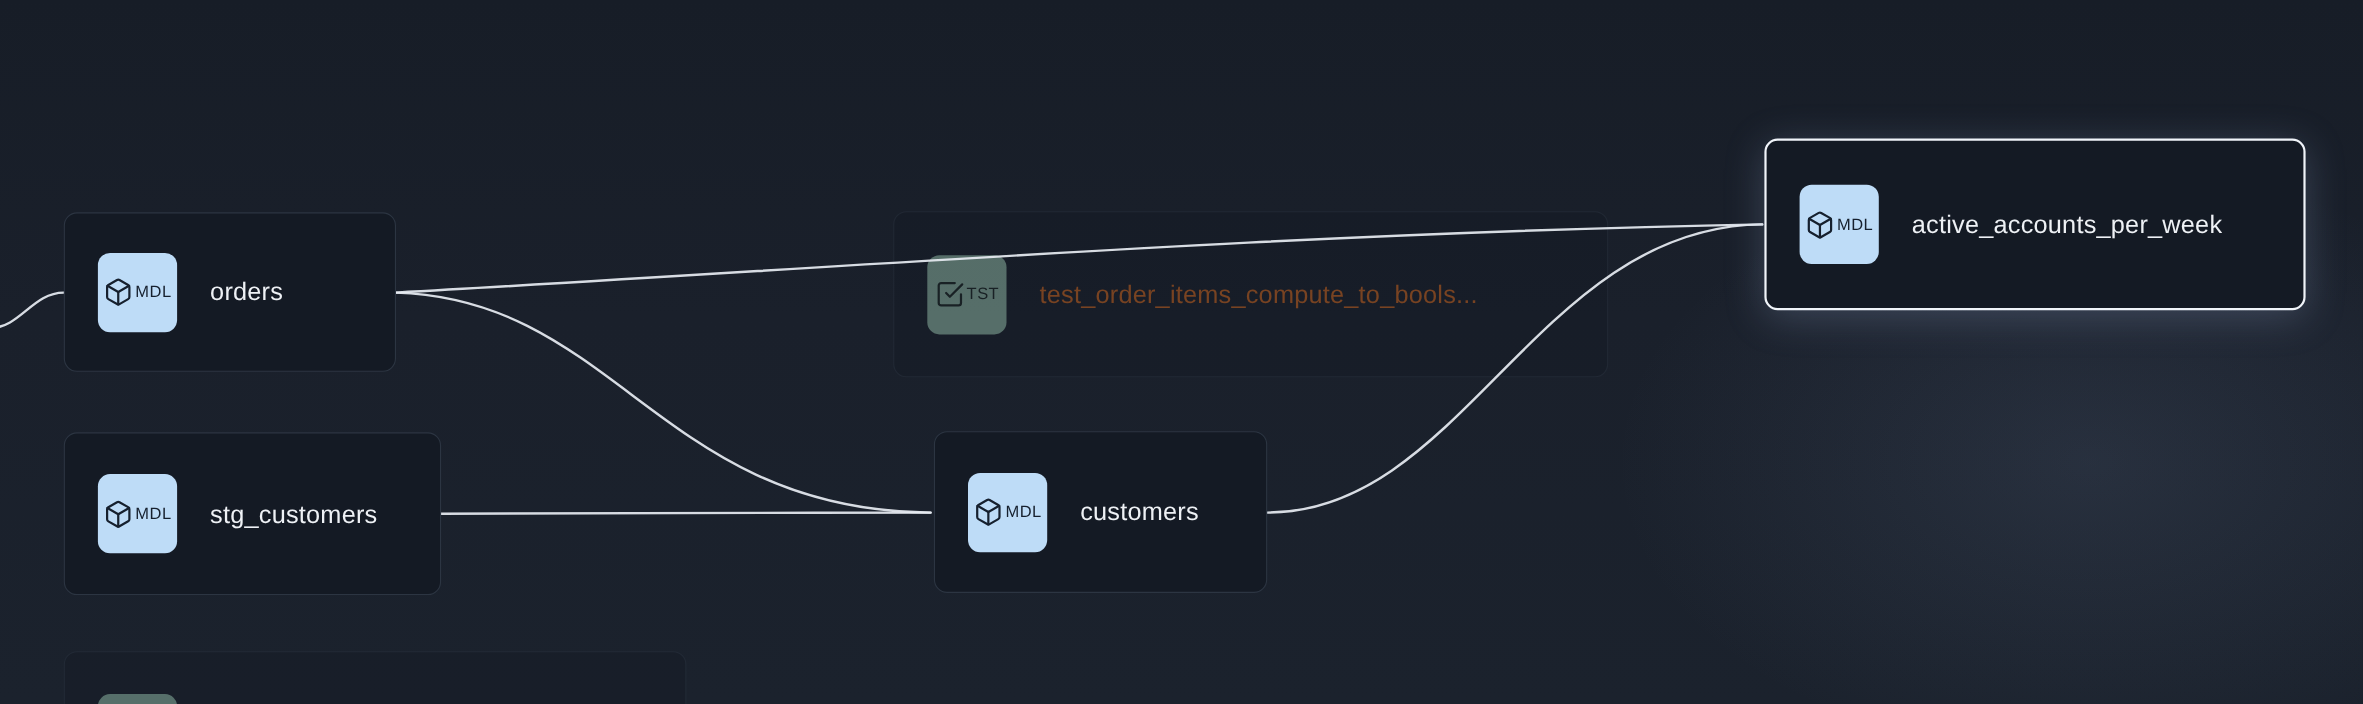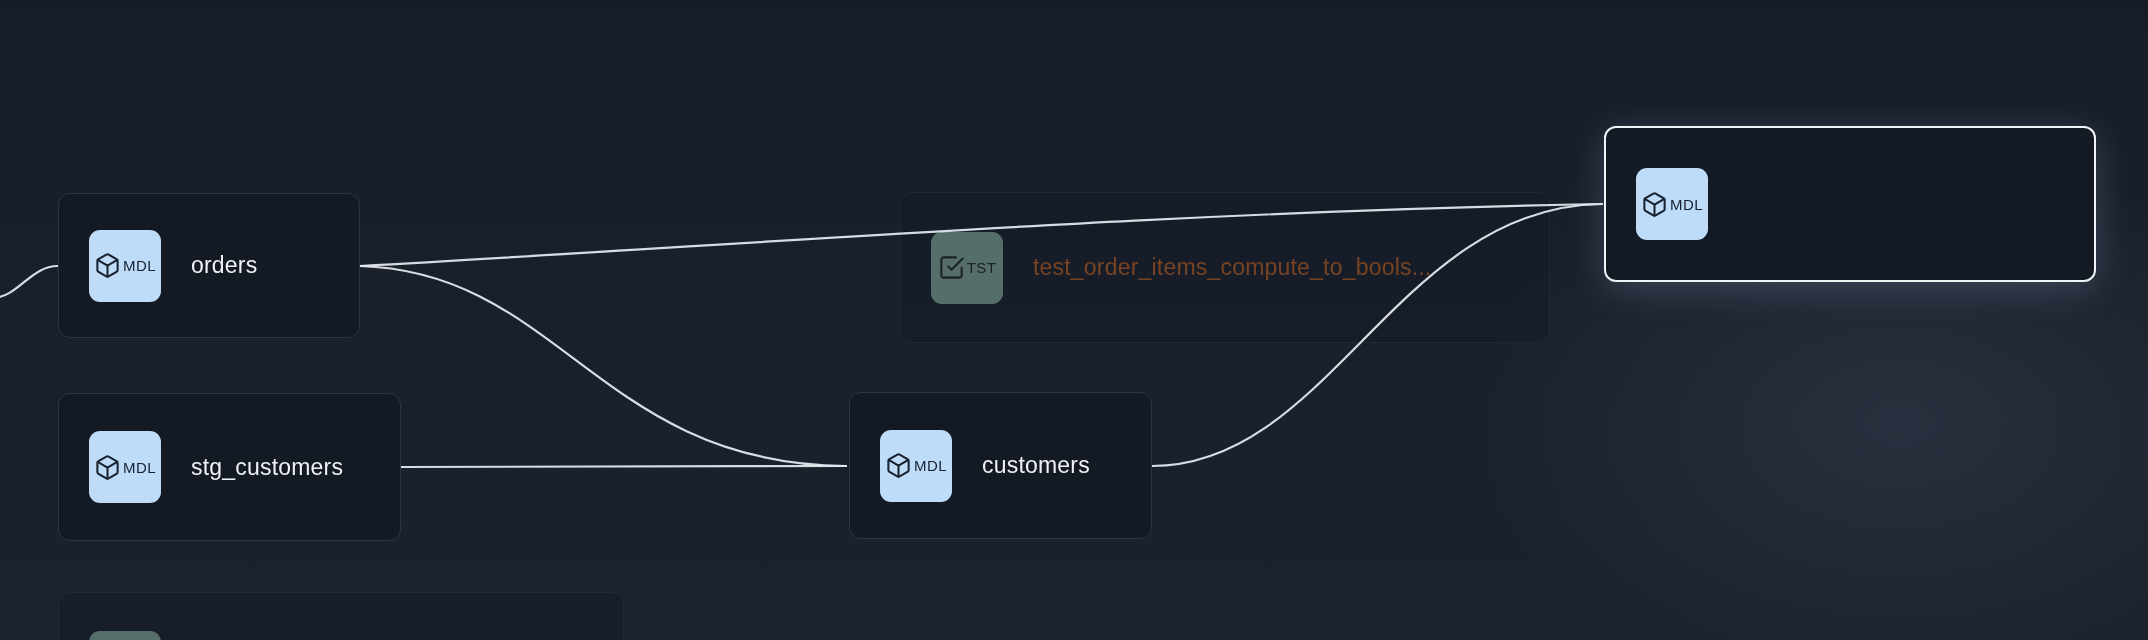--- a/index.html
+++ b/index.html
@@ -85,21 +85,21 @@
       <svg viewBox="0 0 24 24" fill="none" stroke="currentColor" stroke-width="1.8" stroke-linecap="round" stroke-linejoin="round">
         <path d="M21 16V8a2 2 0 0 0-1-1.73l-7-4a2 2 0 0 0-2 0l-7 4A2 2 0 0 0 3 8v8a2 2 0 0 0 1 1.73l7 4a2 2 0 0 0 2 0l7-4A2 2 0 0 0 21 16z"></path>
         <polyline points="3.27 6.96 12 12.01 20.73 6.96"></polyline>
         <line x1="12" y1="22.08" x2="12" y2="12"></line>
       </svg>
       <span class="badge-text">MDL</span>
     </div>
     <div class="node-label">stg_customers</div>
   </div>
 
-  <div class="node faded" style="left:900px; top:192px; width:650px; height:151px;">
+  <div class="node faded" style="left:812px; top:192px; width:650px; height:151px;">
     <div class="badge badge-test">
       <svg viewBox="0 0 24 24" fill="none" stroke="currentColor" stroke-width="1.8" stroke-linecap="round" stroke-linejoin="round">
         <polyline points="9 11 12 14 22 4"></polyline>
         <path d="M21 12v7a2 2 0 0 1-2 2H5a2 2 0 0 1-2-2V5a2 2 0 0 1 2-2h11"></path>
       </svg>
       <span class="badge-text">TST</span>
     </div>
     <div class="node-label">test_order_items_compute_to_bools...</div>
   </div>
 
@@ -117,20 +117,21 @@
 
   <div class="node selected" style="left:1604px; top:126px; width:492px; height:156px;">
     <div class="badge badge-model">
       <svg viewBox="0 0 24 24" fill="none" stroke="currentColor" stroke-width="1.8" stroke-linecap="round" stroke-linejoin="round">
         <path d="M21 16V8a2 2 0 0 0-1-1.73l-7-4a2 2 0 0 0-2 0l-7 4A2 2 0 0 0 3 8v8a2 2 0 0 0 1 1.73l7 4a2 2 0 0 0 2 0l7-4A2 2 0 0 0 21 16z"></path>
         <polyline points="3.27 6.96 12 12.01 20.73 6.96"></polyline>
         <line x1="12" y1="22.08" x2="12" y2="12"></line>
       </svg>
       <span class="badge-text">MDL</span>
     </div>
+    <div class="node-label">active_accounts_per_week</div>
   </div>
 
   <div class="node faded" style="left:58px; top:592px; width:566px; height:150px;">
     <div class="badge badge-test">
 
       <span class="badge-text"></span>
     </div>
     <div class="node-label"></div>
   </div>
 

